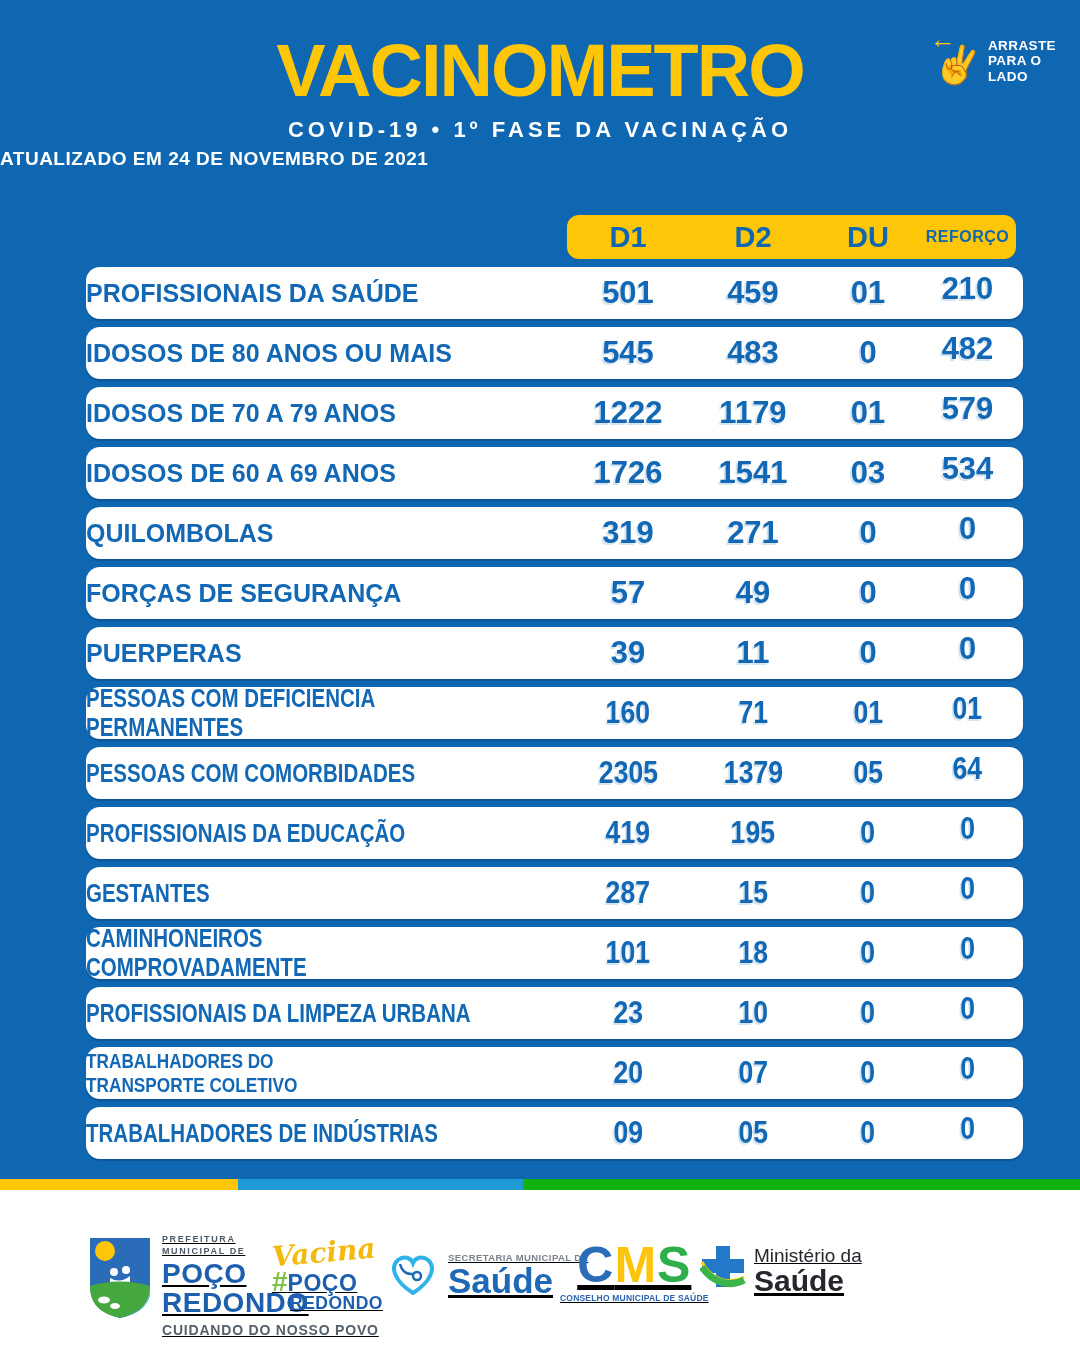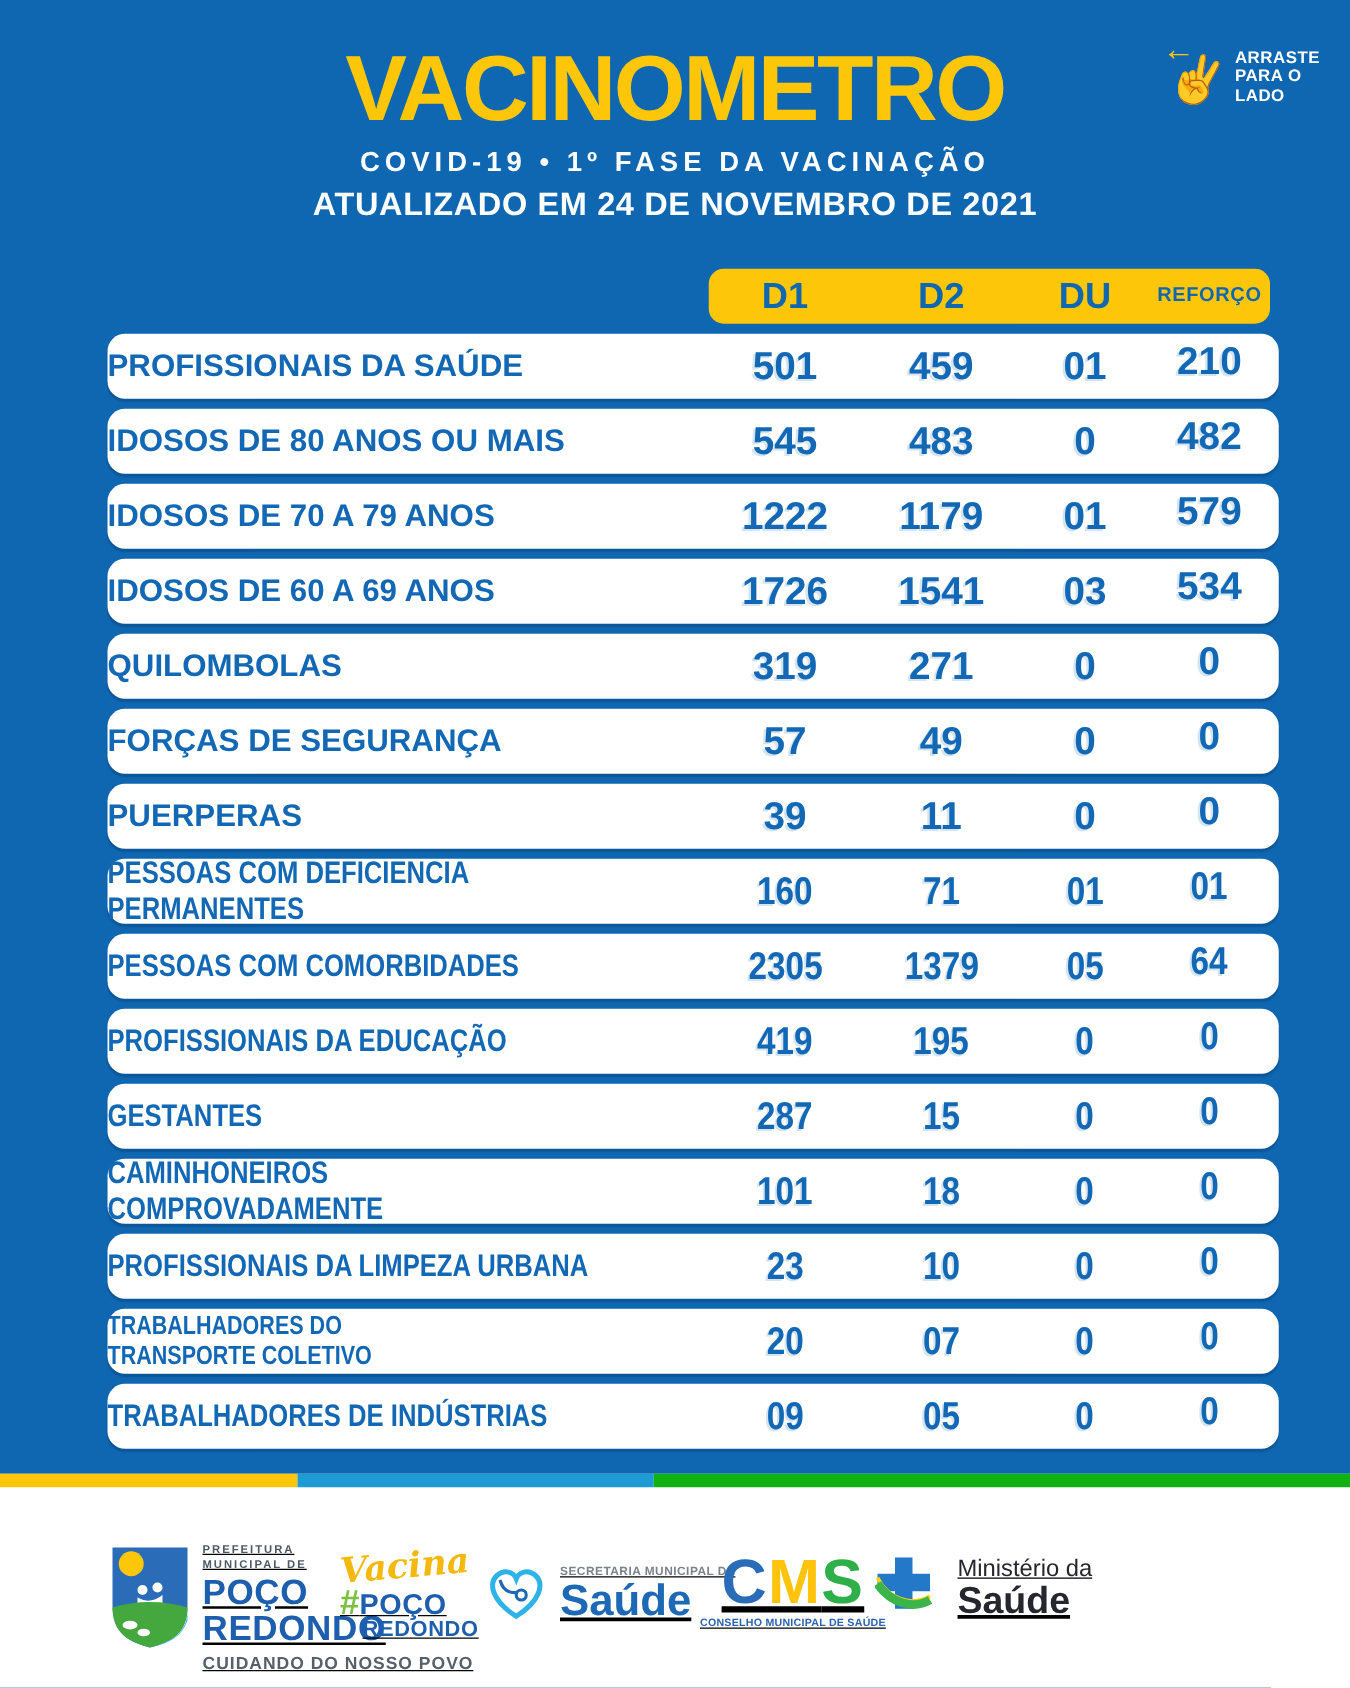--- a/index.html
+++ b/index.html
@@ -6,21 +6,21 @@
   body{font-family:"Liberation Sans",sans-serif;}
   .page{position:relative;width:1080px;height:1350px;background:#ffffff;overflow:hidden;}
 
   
   .content{position:absolute;left:0;top:0;width:1080px;height:1179px;background:#0f67b1;}
 
   .title{margin:0;padding-top:34px;text-align:center;color:#fdc608;
          font-size:74px;font-weight:bold;letter-spacing:-2px;line-height:1.0;}
   .subtitle{text-align:center;color:#ffffff;font-size:22px;font-weight:bold;
             letter-spacing:4px;margin-top:9px;}
-  .updated{text-align:center;color:#ffffff;font-size:26px;font-weight:bold;
+  .updated{text-align:left;color:#ffffff;font-size:19px;font-weight:bold;
            letter-spacing:0.5px;margin-top:5px;}
 
   
   .swipe-hint{position:absolute;top:34px;right:24px;display:flex;gap:8px;align-items:flex-start;cursor:pointer;}
   .swipe-icon{position:relative;width:50px;height:62px;}
   .swipe-arrow{position:absolute;left:0;top:-8px;color:#fdc608;font-size:26px;font-weight:bold;line-height:1;}
   .swipe-hand{position:absolute;left:4px;top:12px;color:#fdc608;font-size:38px;line-height:1;
               display:inline-block;transform:rotate(18deg);}
   .swipe-text{color:#ffffff;font-weight:bold;font-size:13.5px;line-height:1.14;letter-spacing:0.4px;padding-top:4px;}
   .swipe-text span{display:block;}
@@ -74,21 +74,21 @@
 
   .lg-secretaria{left:386px;top:60px;display:flex;align-items:center;gap:8px;}
   .sec-small{font-size:9.5px;color:#7a838c;font-weight:bold;letter-spacing:0.4px;text-align:center;}
   .sec-big{font-size:35px;font-weight:bold;color:#1d69b5;line-height:1.0;}
 
   .lg-cms{left:560px;top:52px;text-align:center;}
   .cms-letters{font-size:50px;font-weight:bold;line-height:0.95;letter-spacing:1px;}
   .cms-c{color:#2b6cb8;}.cms-m{color:#fdc40b;}.cms-s{color:#2faf4a;}
   .cms-small{font-size:8.5px;color:#2c63b0;font-weight:bold;letter-spacing:0.2px;margin-top:3px;}
 
-  .lg-ministerio{left:700px;top:54px;display:flex;align-items:center;gap:20px;}
+  .lg-ministerio{left:700px;top:54px;display:flex;align-items:center;gap:8px;}
   .min-line1{font-size:19px;color:#26262e;line-height:1.1;}
   .min-line2{font-size:30px;font-weight:bold;color:#26262e;line-height:0.95;}
 
   .lg-sus{left:878px;top:62px;display:flex;align-items:center;gap:6px;}
   .sus-text{font-size:31px;font-weight:bold;color:#1f63ad;letter-spacing:1px;}
 </style>
 </head>
 <body>
 
 <div class="page">

